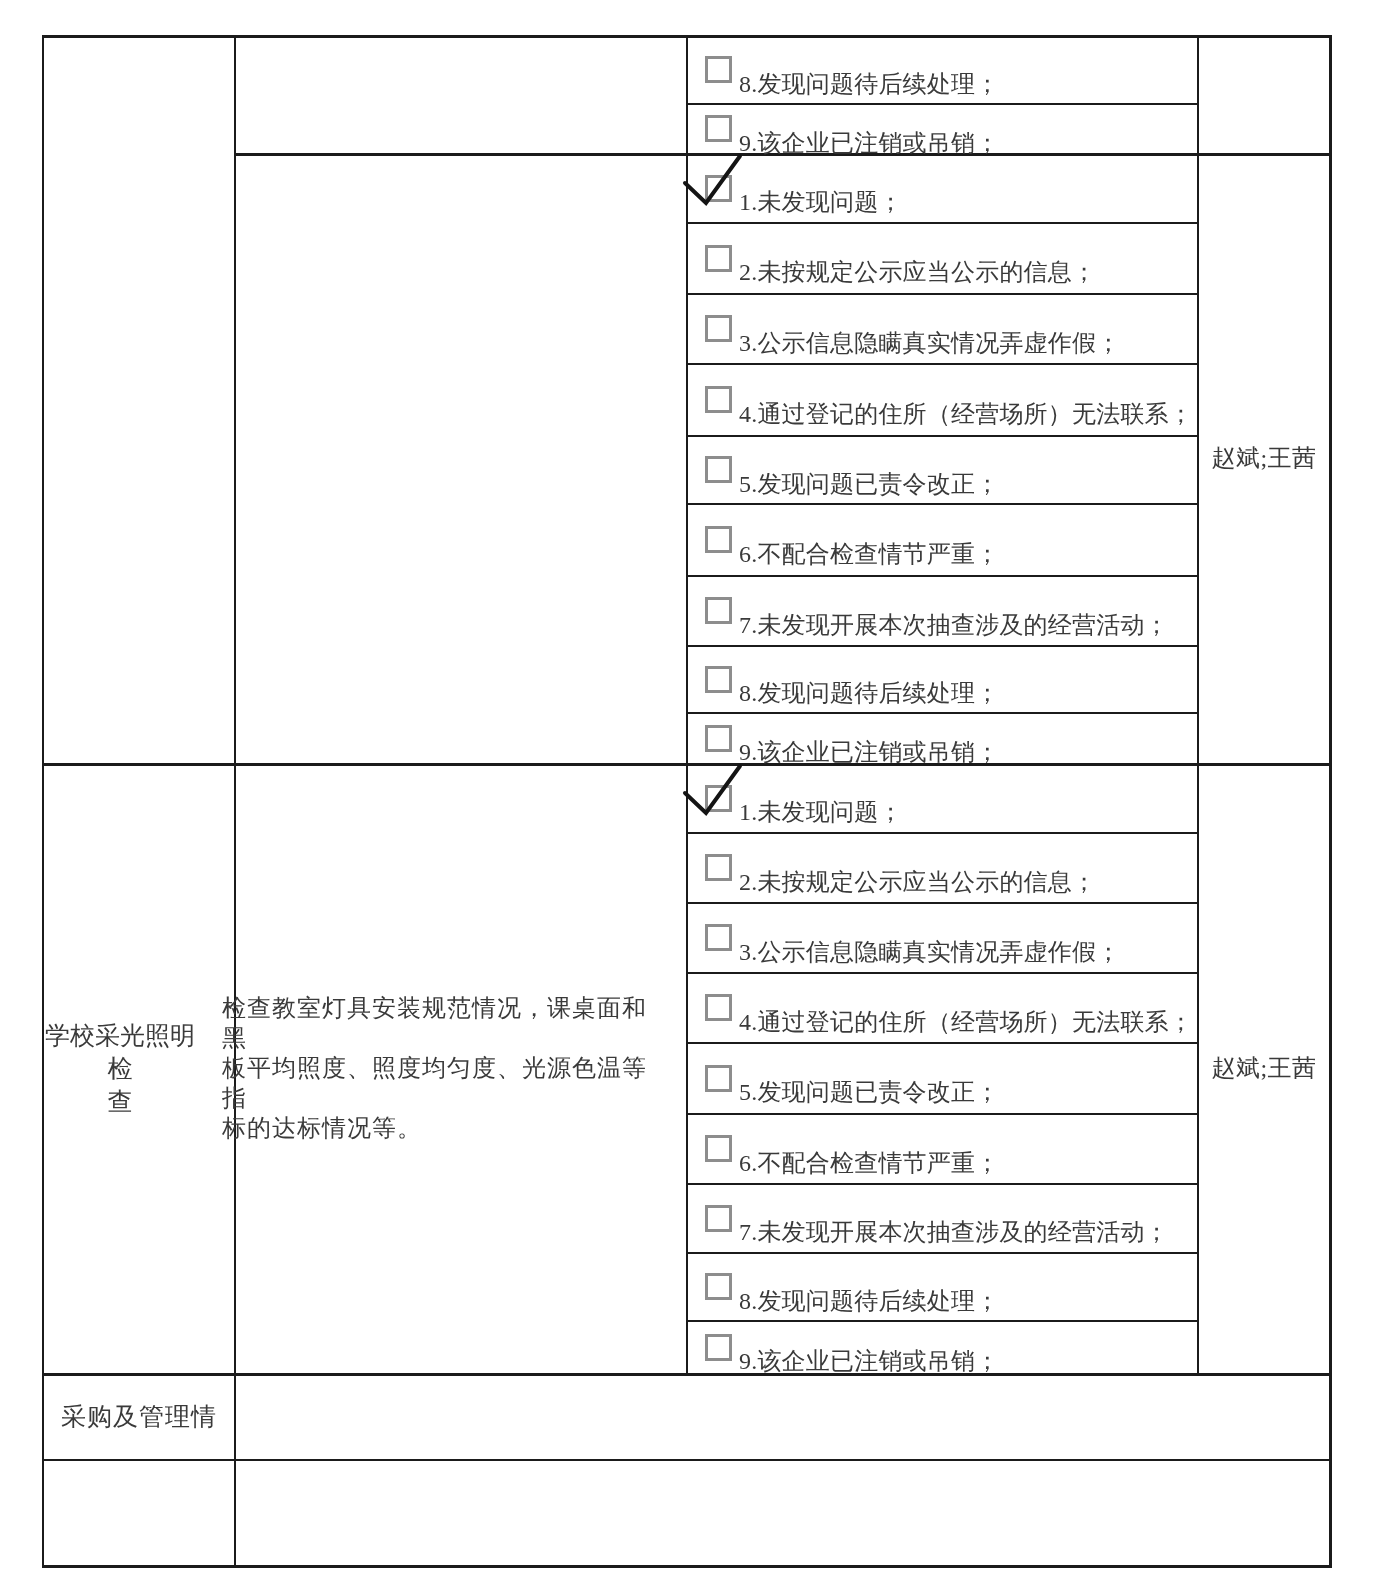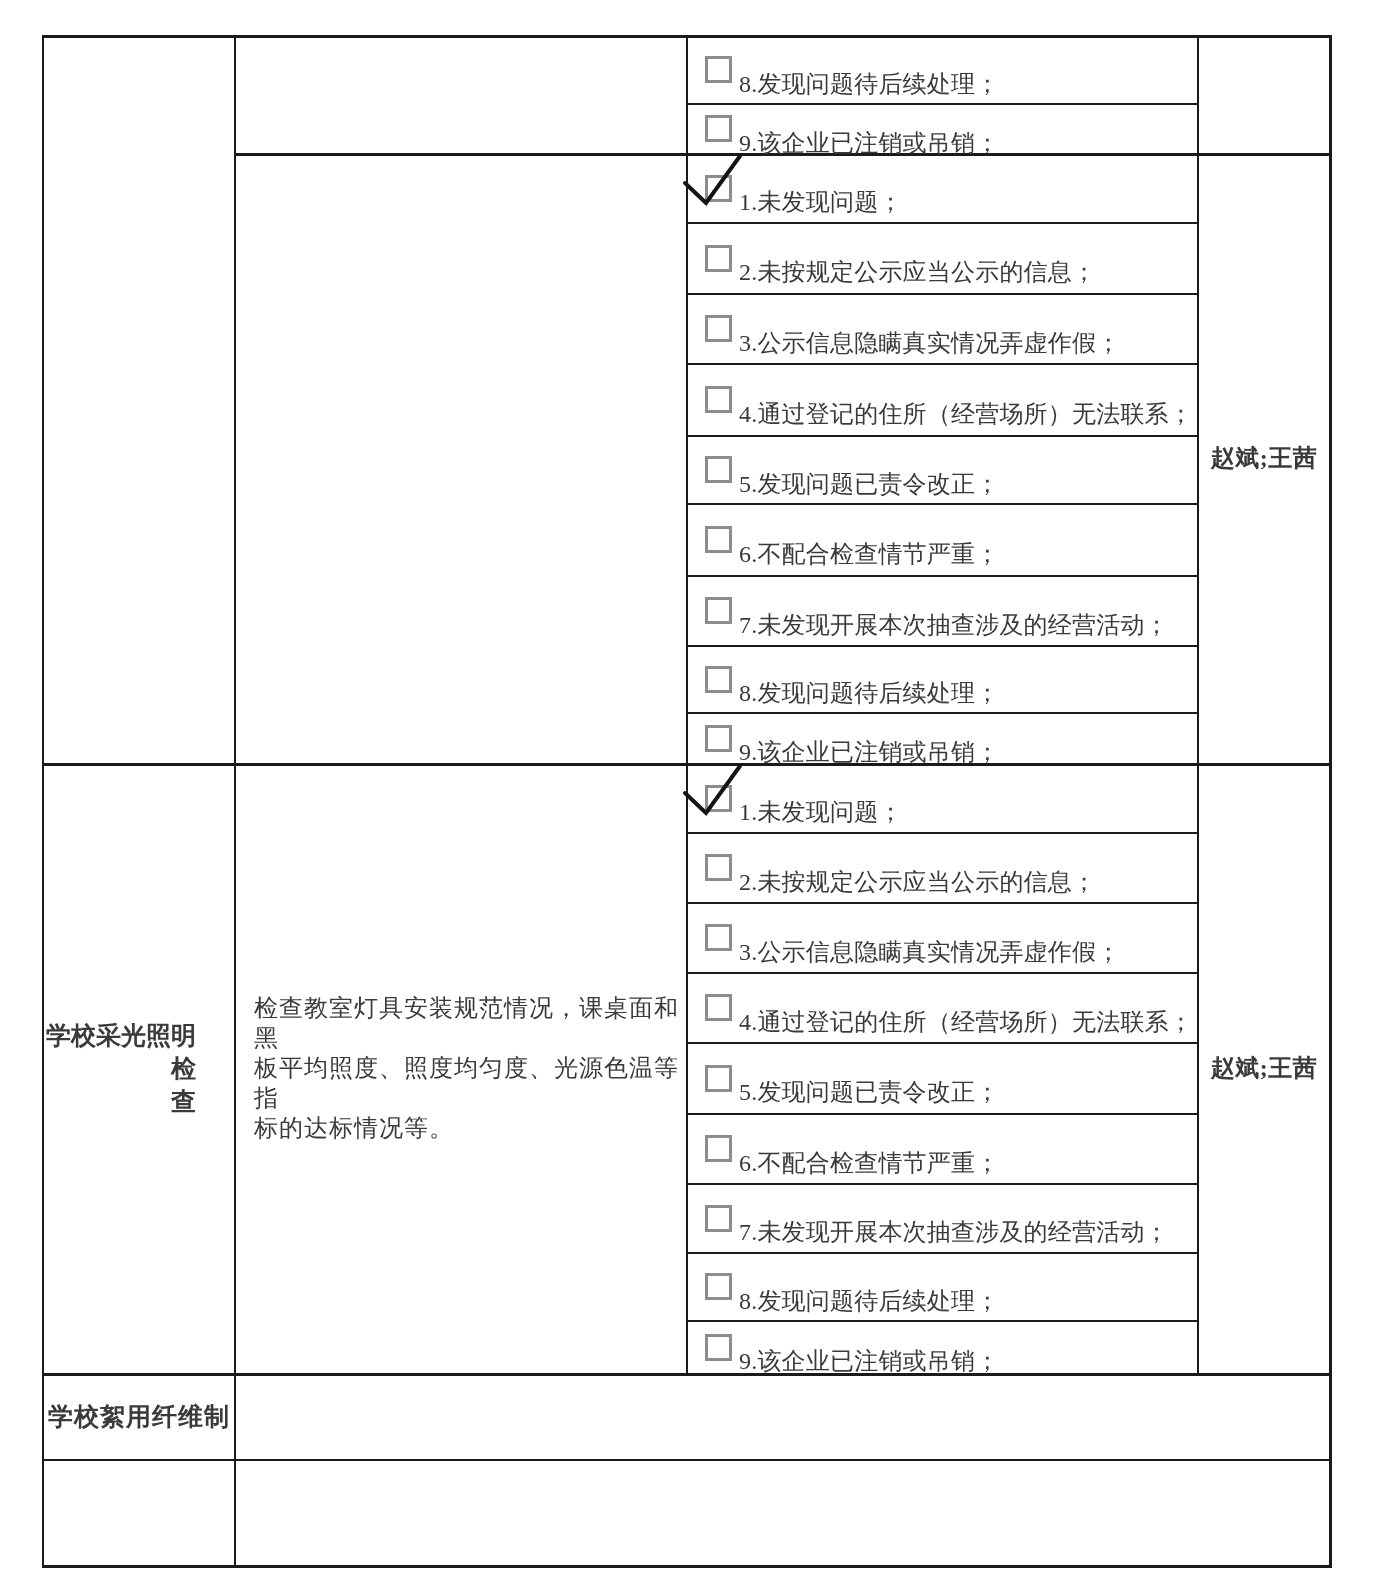--- a/index.html
+++ b/index.html
@@ -6,21 +6,21 @@
   .page{
     position:relative;width:1382px;height:1591px;background:#ffffff;
     font-family:"Liberation Serif","DejaVu Serif",serif;
     color:#3a3a3a;overflow:hidden;
   }
   .ln{position:absolute;background:#1b1b1b;}
   .cell{position:absolute;display:flex;align-items:center;}
   .opt{gap:7px;padding-left:17px;font-size:24px;}
   .cb{flex:0 0 auto;width:21px;height:21px;border:3px solid #8d8d8d;background:transparent;}
   .opt-t{white-space:nowrap;letter-spacing:0.2px;margin-top:28px;}
-  .center{justify-content:center;text-align:right;font-weight:bold;}
+  .center{justify-content:center;text-align:center;}
   .multiline{white-space:pre-line;}
   .desc{font-size:24px;line-height:30px;letter-spacing:1px;text-align:left;}
   .desc-inner{width:100%;}
   .itemlabel{font-size:25px;line-height:33px;}
   .names{font-size:24px;letter-spacing:0.5px;}
   .rowlabel{font-size:25px;letter-spacing:1px;}
   .tick{position:absolute;pointer-events:none;}
 </style>
 </head>
 <body>
@@ -111,21 +111,21 @@
   </div>
 
   <div class="cell center names" style="left:1200px;top:155px;width:128px;height:606px">
     <span>赵斌;王茜</span>
   </div>
 
   <div class="cell center itemlabel" style="left:44px;top:765px;width:152px;height:606px">
     <div class="multiline">学校采光照明检
 查</div>
   </div>
-  <div class="cell desc" style="left:254px;top:765px;width:446px;height:606px">
+  <div class="cell desc" style="left:222px;top:765px;width:446px;height:606px">
     <div class="desc-inner multiline">检查教室灯具安装规范情况，课桌面和黑
 板平均照度、照度均匀度、光源色温等指
 标的达标情况等。</div>
   </div>
 
   <div class="cell opt" style="left:688px;top:766px;width:505px;height:64px">
     <span class="cb"></span>
     <span class="opt-t">1.未发现问题；</span>
   </div>
   <svg class="tick" style="left:680px;top:761px" width="85" height="62" viewBox="0 0 85 62">
@@ -162,21 +162,21 @@
   <div class="cell opt" style="left:688px;top:1323px;width:505px;height:48px">
     <span class="cb"></span>
     <span class="opt-t">9.该企业已注销或吊销；</span>
   </div>
 
   <div class="cell center names" style="left:1200px;top:765px;width:128px;height:606px">
     <span>赵斌;王茜</span>
   </div>
 
   <div class="cell center rowlabel" style="left:44px;top:1375px;width:190px;height:82px">
-    <span>学校絮用纤维制</span>
+    <span>采购及管理情</span>
   </div>
   <div class="cell" style="left:236px;top:1375px;width:1093px;height:82px">
     <span></span>
   </div>
 
   <div class="cell" style="left:236px;top:1461px;width:1093px;height:102px">
     <span></span>
   </div>
 
 </div>

